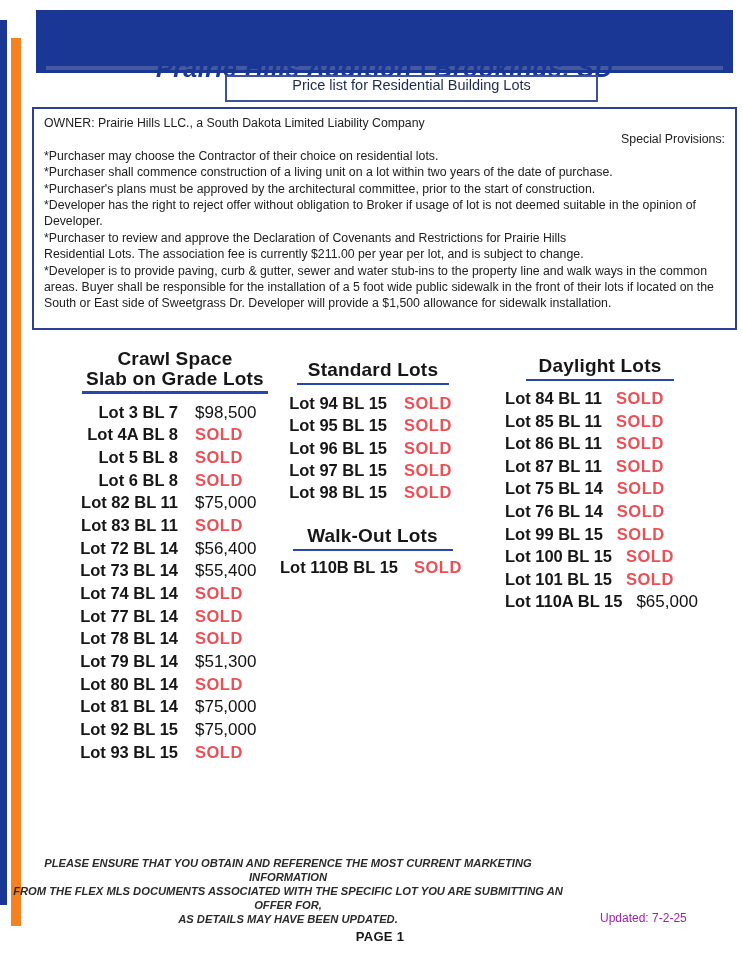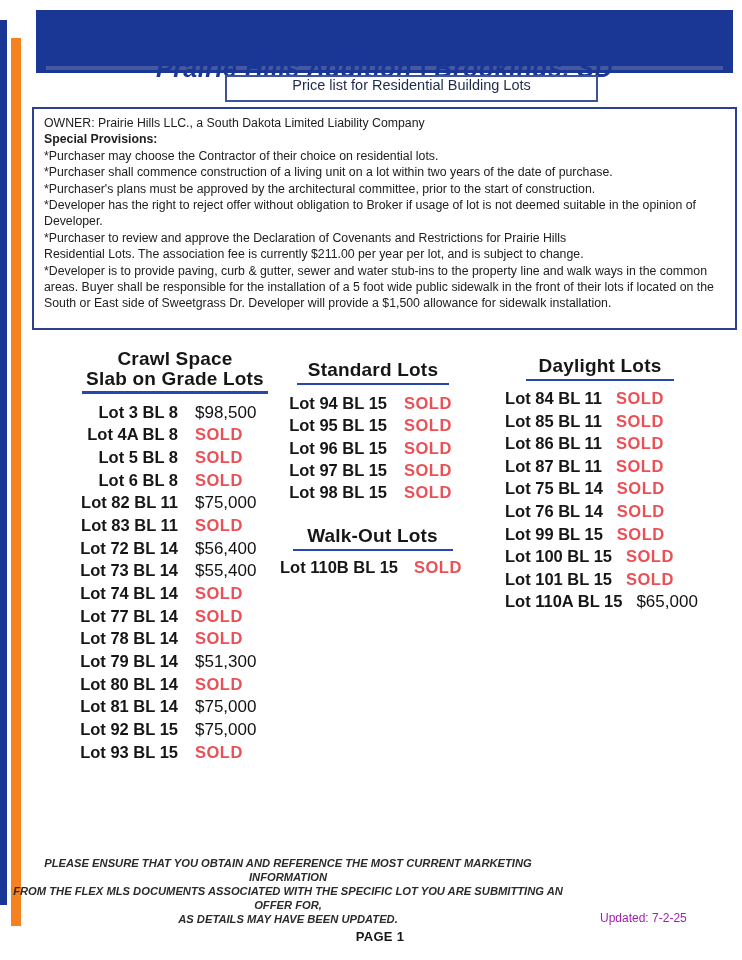--- a/index.html
+++ b/index.html
@@ -19,21 +19,21 @@
 
   
   .subtitle-box{position:absolute;left:225px;top:75px;width:373px;height:27px;background:#fff;
     border:2px solid #3d51a0;box-sizing:border-box;display:flex;align-items:flex-start;justify-content:center;}
   .subtitle-text{font-size:14.5px;color:#1f2b4d;}
 
   
   .prov-box{position:absolute;left:32px;top:107px;width:705px;height:223px;box-sizing:border-box;
     border:2px solid #2d3f94;padding:6px 10px 12px 10px;overflow:hidden;}
   .prov-line,.prov-owner,.prov-heading{font-size:12.3px;line-height:16.4px;color:#212121;}
-  .prov-heading{font-weight:bold;}
+  .prov-heading{font-weight:normal;text-align:right;}
 
   
   .col{position:absolute;}
   .col-header{font-size:19px;line-height:19.5px;font-weight:bold;text-align:center;color:#161616;letter-spacing:0.2px;}
   .col-underline{height:2.5px;background:var(--underline,#2847ae);margin:3px auto 0 auto;}
   .rows{margin-top:9px;}
   .lot-row{display:flex;align-items:baseline;height:22.7px;}
   .rows-std .lot-row{height:22.3px;}
   .rows-day .lot-row{height:22.6px;}
   .lot-label{font-weight:bold;font-size:16.5px;color:#161616;text-align:right;white-space:nowrap;}
@@ -87,21 +87,21 @@
   </div>
 
   <div class="col col-crawl" style="left:62px;top:349px;width:226px;">
     <div class="col-header">
       <div>Crawl Space</div>
       <div>Slab on Grade Lots</div>
     </div>
     <div class="col-underline" style="width:186px;"></div>
     <div class="rows">
         <div class="lot-row">
-          <span class="lot-label">Lot 3 BL 8</span>
+          <span class="lot-label">Lot 3 BL 7</span>
           <span class="lot-value">$98,500</span>
         </div>
         <div class="lot-row">
           <span class="lot-label">Lot 4A BL 8</span>
           <span class="lot-value sold">SOLD</span>
         </div>
         <div class="lot-row">
           <span class="lot-label">Lot 5 BL 8</span>
           <span class="lot-value sold">SOLD</span>
         </div>

